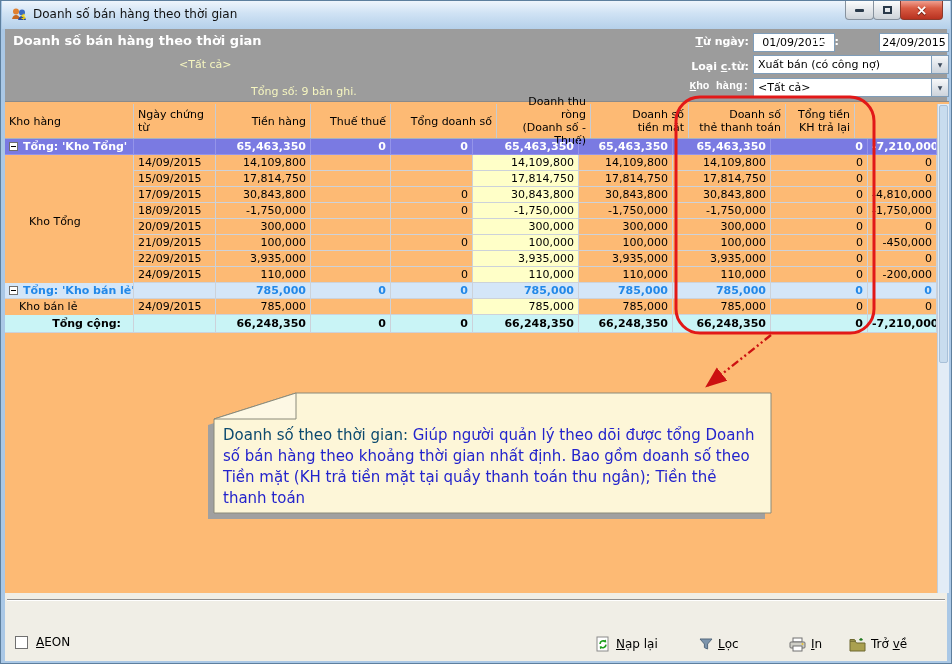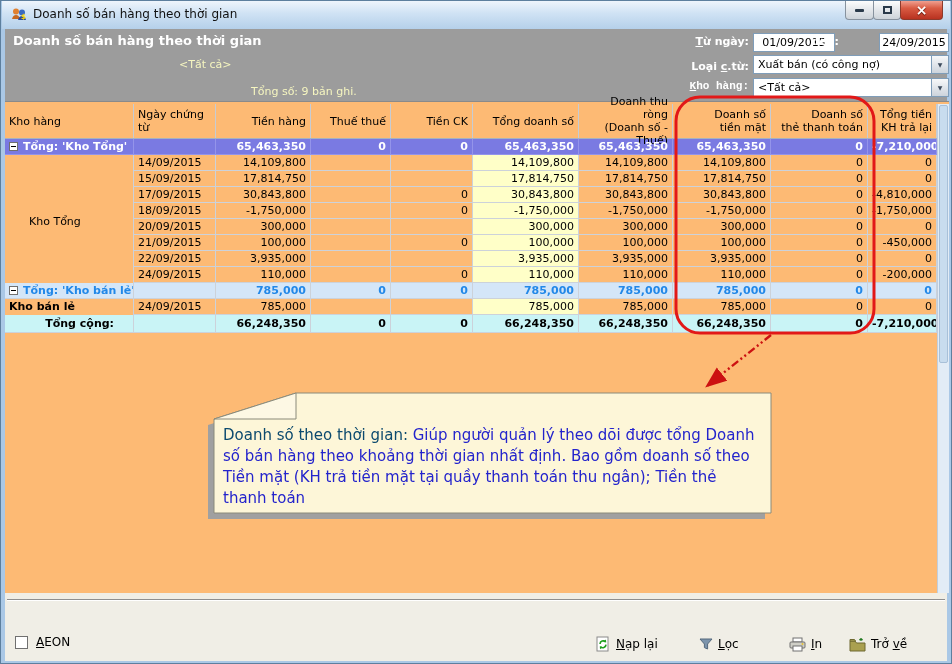--- a/index.html
+++ b/index.html
@@ -52,22 +52,22 @@
   .r-group1{background:#7a7ae2;color:#fff;font-weight:bold;}
   .r-group1 .cell{border-color:#9494ea;}
   .r-group2{background:#d4e6f8;color:#2288e8;font-weight:bold;}
   .r-footer{background:#c9f4f6;font-weight:bold;height:18px;}
   .r-footer .cell{line-height:17px;}
   .xbox{display:inline-block;width:9px;height:9px;border:1px solid #707070;background:#fff;
     margin-right:5px;vertical-align:-1px;cursor:pointer;}
   .xbox::after{content:"";display:block;width:5px;height:1px;background:#000;margin:3px auto 0;}
   .merged{position:absolute;left:0;top:53px;width:128px;height:128px;display:flex;align-items:center;
     padding-left:24px;font-size:11px;color:#000;}
-  .kho2{padding-left:4px;font-weight:bold;}
-  .tcong{text-align:right;padding-right:19px;}
+  .kho2{padding-left:14px;}
+  .tcong{text-align:right;padding-right:12px;}
   .vscroll{position:absolute;right:0;top:2px;width:12px;height:489px;background:#e2ecf6;border-left:1px solid #c0cede;}
   .vthumb{position:absolute;left:1px;top:1px;width:9px;height:258px;background:#c8dcee;
     border:1px solid #a8c0d8;border-radius:2px;cursor:pointer;}
   
   .bottombar{position:absolute;left:4px;right:4px;top:592px;height:68px;background:#f0eee6;}
   .groove{position:absolute;left:2px;right:2px;top:6px;height:2px;border-top:1px solid #8f8f8f;border-bottom:1px solid #ffffff;}
   .chk{position:absolute;left:10px;top:42px;display:flex;align-items:center;font-size:12px;color:#000;cursor:pointer;}
   .chkbox{width:13px;height:13px;background:#fff;border:1px solid #707070;margin-right:8px;}
   .bbtn{position:absolute;top:42px;height:18px;display:flex;align-items:center;gap:5px;
     font-size:12px;color:#000;cursor:pointer;}
@@ -128,21 +128,20 @@
     </div>
   </div>
 
   <div class="content">
     <div class="grid">
       <div class="hrow">
         <div class="hcell w0">Kho hàng</div>
         <div class="hcell w1">Ngày chứng từ</div>
         <div class="hcell w2 hr">Tiền hàng</div>
         <div class="hcell w3 hr">Thuế thuế</div>
-        <div class="hcell w4 hr">Tiền CK</div>
         <div class="hcell w5 hr">Tổng doanh số</div>
         <div class="hcell w6 hr">Doanh thu ròng
 (Doanh số - Thuế)</div>
         <div class="hcell w7 hr">Doanh số
 tiền mặt</div>
         <div class="hcell w8 hr">Doanh số
 thẻ thanh toán</div>
         <div class="hcell w9 hr">Tổng tiền
 KH trả lại</div>
       </div>

